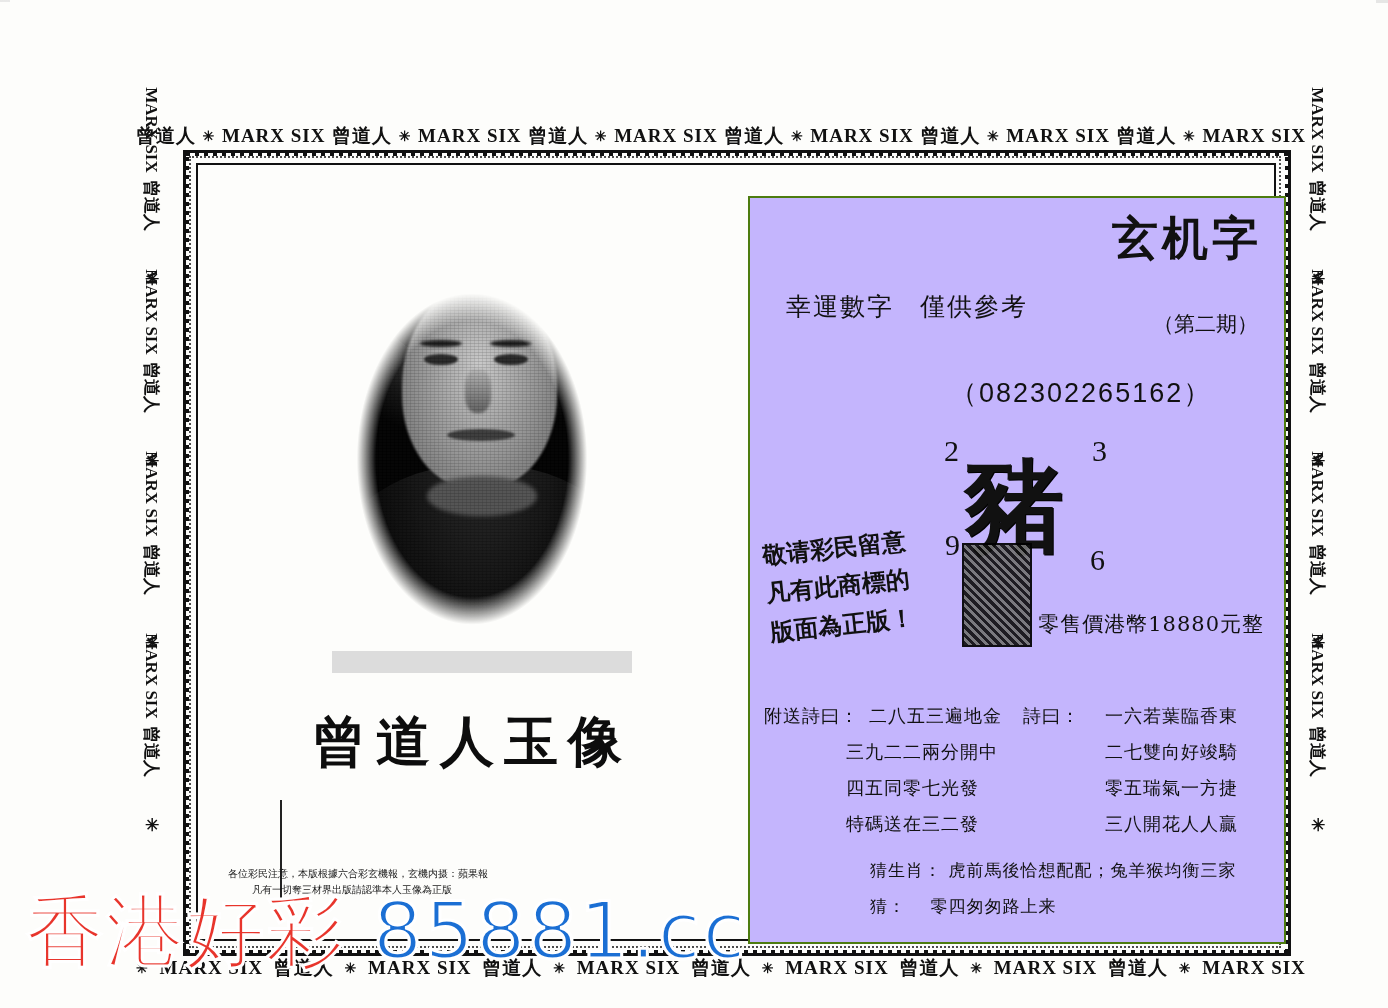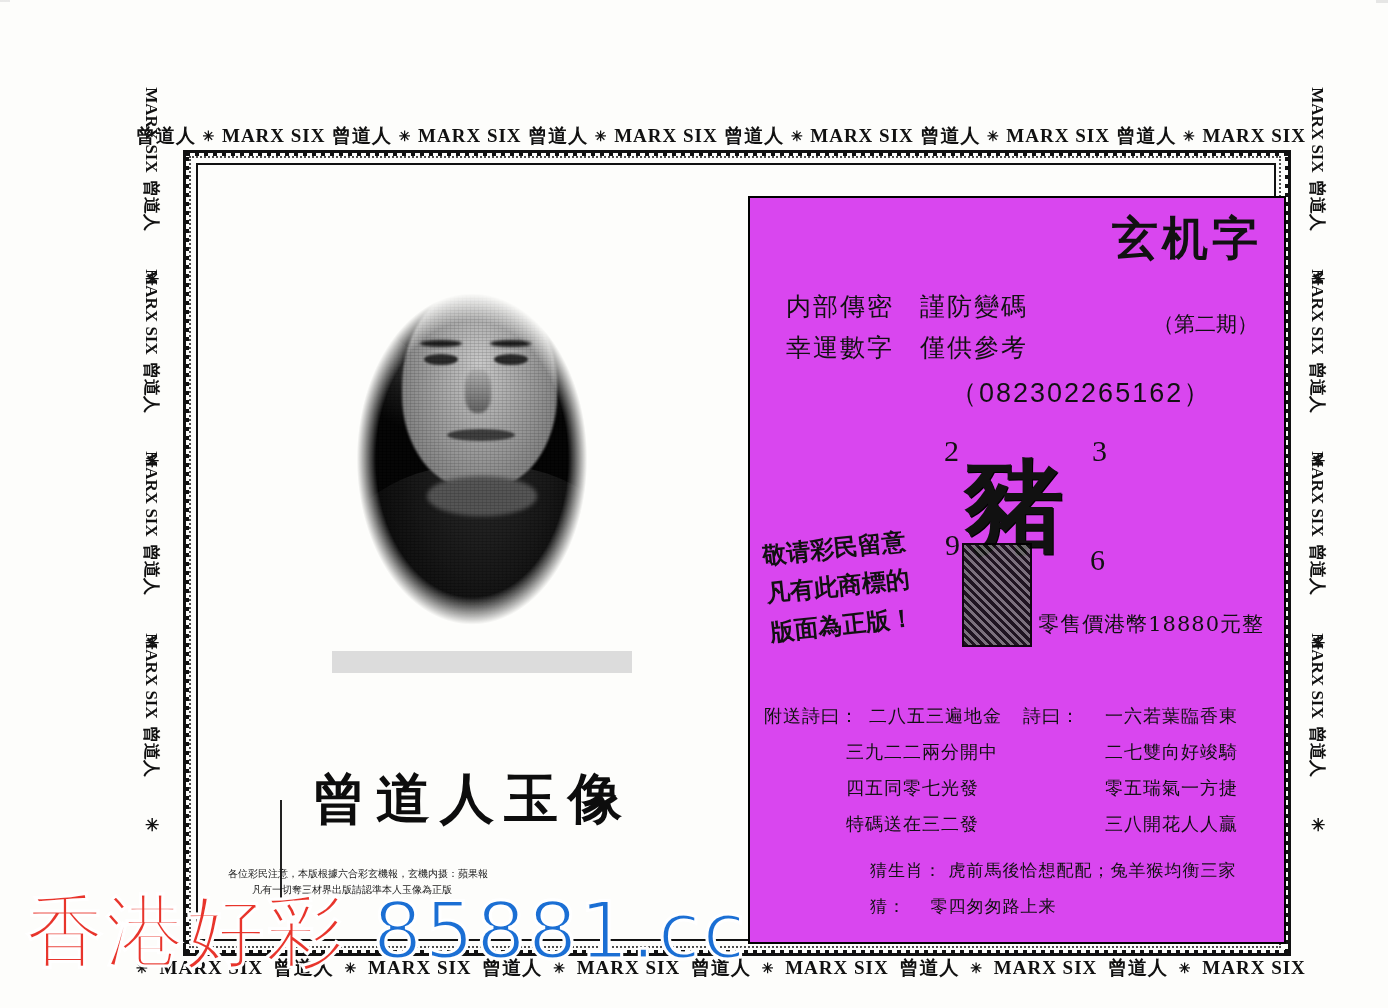--- a/index.html
+++ b/index.html
@@ -100,36 +100,36 @@
     position:absolute;inset:0;pointer-events:none;opacity:.30;
     background-image:
       repeating-linear-gradient(0deg,rgba(0,0,0,.35) 0 1px,transparent 1px 3px),
       repeating-linear-gradient(90deg,rgba(0,0,0,.25) 0 1px,transparent 1px 4px);
     mix-blend-mode:multiply;
   }
   .p-smudge{
     position:absolute;left:110px;top:455px;width:300px;height:22px;background:#d6d6d6;opacity:.85;
   }
   .portrait-caption{
-    position:absolute;left:222px;top:763px;width:500px;text-align:center;
+    position:absolute;left:222px;top:706px;width:500px;text-align:center;
     font-size:54px;font-weight:700;letter-spacing:10px;font-family:"DejaVu Serif",serif;
     color:#0d0d0d;
   }
   .caption-tick{position:absolute;left:280px;top:800px;width:2px;height:100px;background:#222;}
 
   .footnote{
     position:absolute;left:228px;top:866px;width:500px;font-size:10px;line-height:1.55;
     font-family:"DejaVu Serif",serif;color:#1a1a1a;
   }
   .footnote .l2{margin-left:24px;}
 
   
   .right-panel{
     position:absolute;left:748px;top:196px;width:534px;height:744px;
-    border:2px solid #000000;background:#d946ef;
+    border:2px solid #4d7c0f;background:#c4b5fd;
   }
   .rp-title{
     position:absolute;right:22px;top:10px;font-size:46px;font-weight:700;letter-spacing:4px;
     font-family:"DejaVu Serif",serif;
   }
   .rp-period{position:absolute;right:26px;top:112px;font-size:21px;font-family:"DejaVu Serif",serif;}
   .rp-lines{position:absolute;left:36px;top:88px;font-size:25px;line-height:1.65;
     font-family:"DejaVu Serif",serif;letter-spacing:2px;}
   .rp-lines .gap{display:inline-block;width:26px;}
   .rp-code{
@@ -290,23 +290,20 @@
     <div class="l2">凡有一切奪三材界出版請認準本人玉像為正版</div>
   </div>
 
   <div class="right-panel">
 
     <div class="rp-title">玄机字</div>
     <div class="rp-period">（第二期）</div>
 
     <div class="rp-lines">
       <div>
-        <span>内部傳密</span><span class="gap"></span><span>謹防變碼</span>
-      </div>
-      <div>
         <span>幸運數字</span><span class="gap"></span><span>僅供參考</span>
       </div>
     </div>
 
     <div class="rp-code">（082302265162）</div>
 
     <div class="rp-num n2">2</div>
     <div class="rp-num n3">3</div>
     <div class="rp-num n9">9</div>
     <div class="rp-num n6">6</div>

